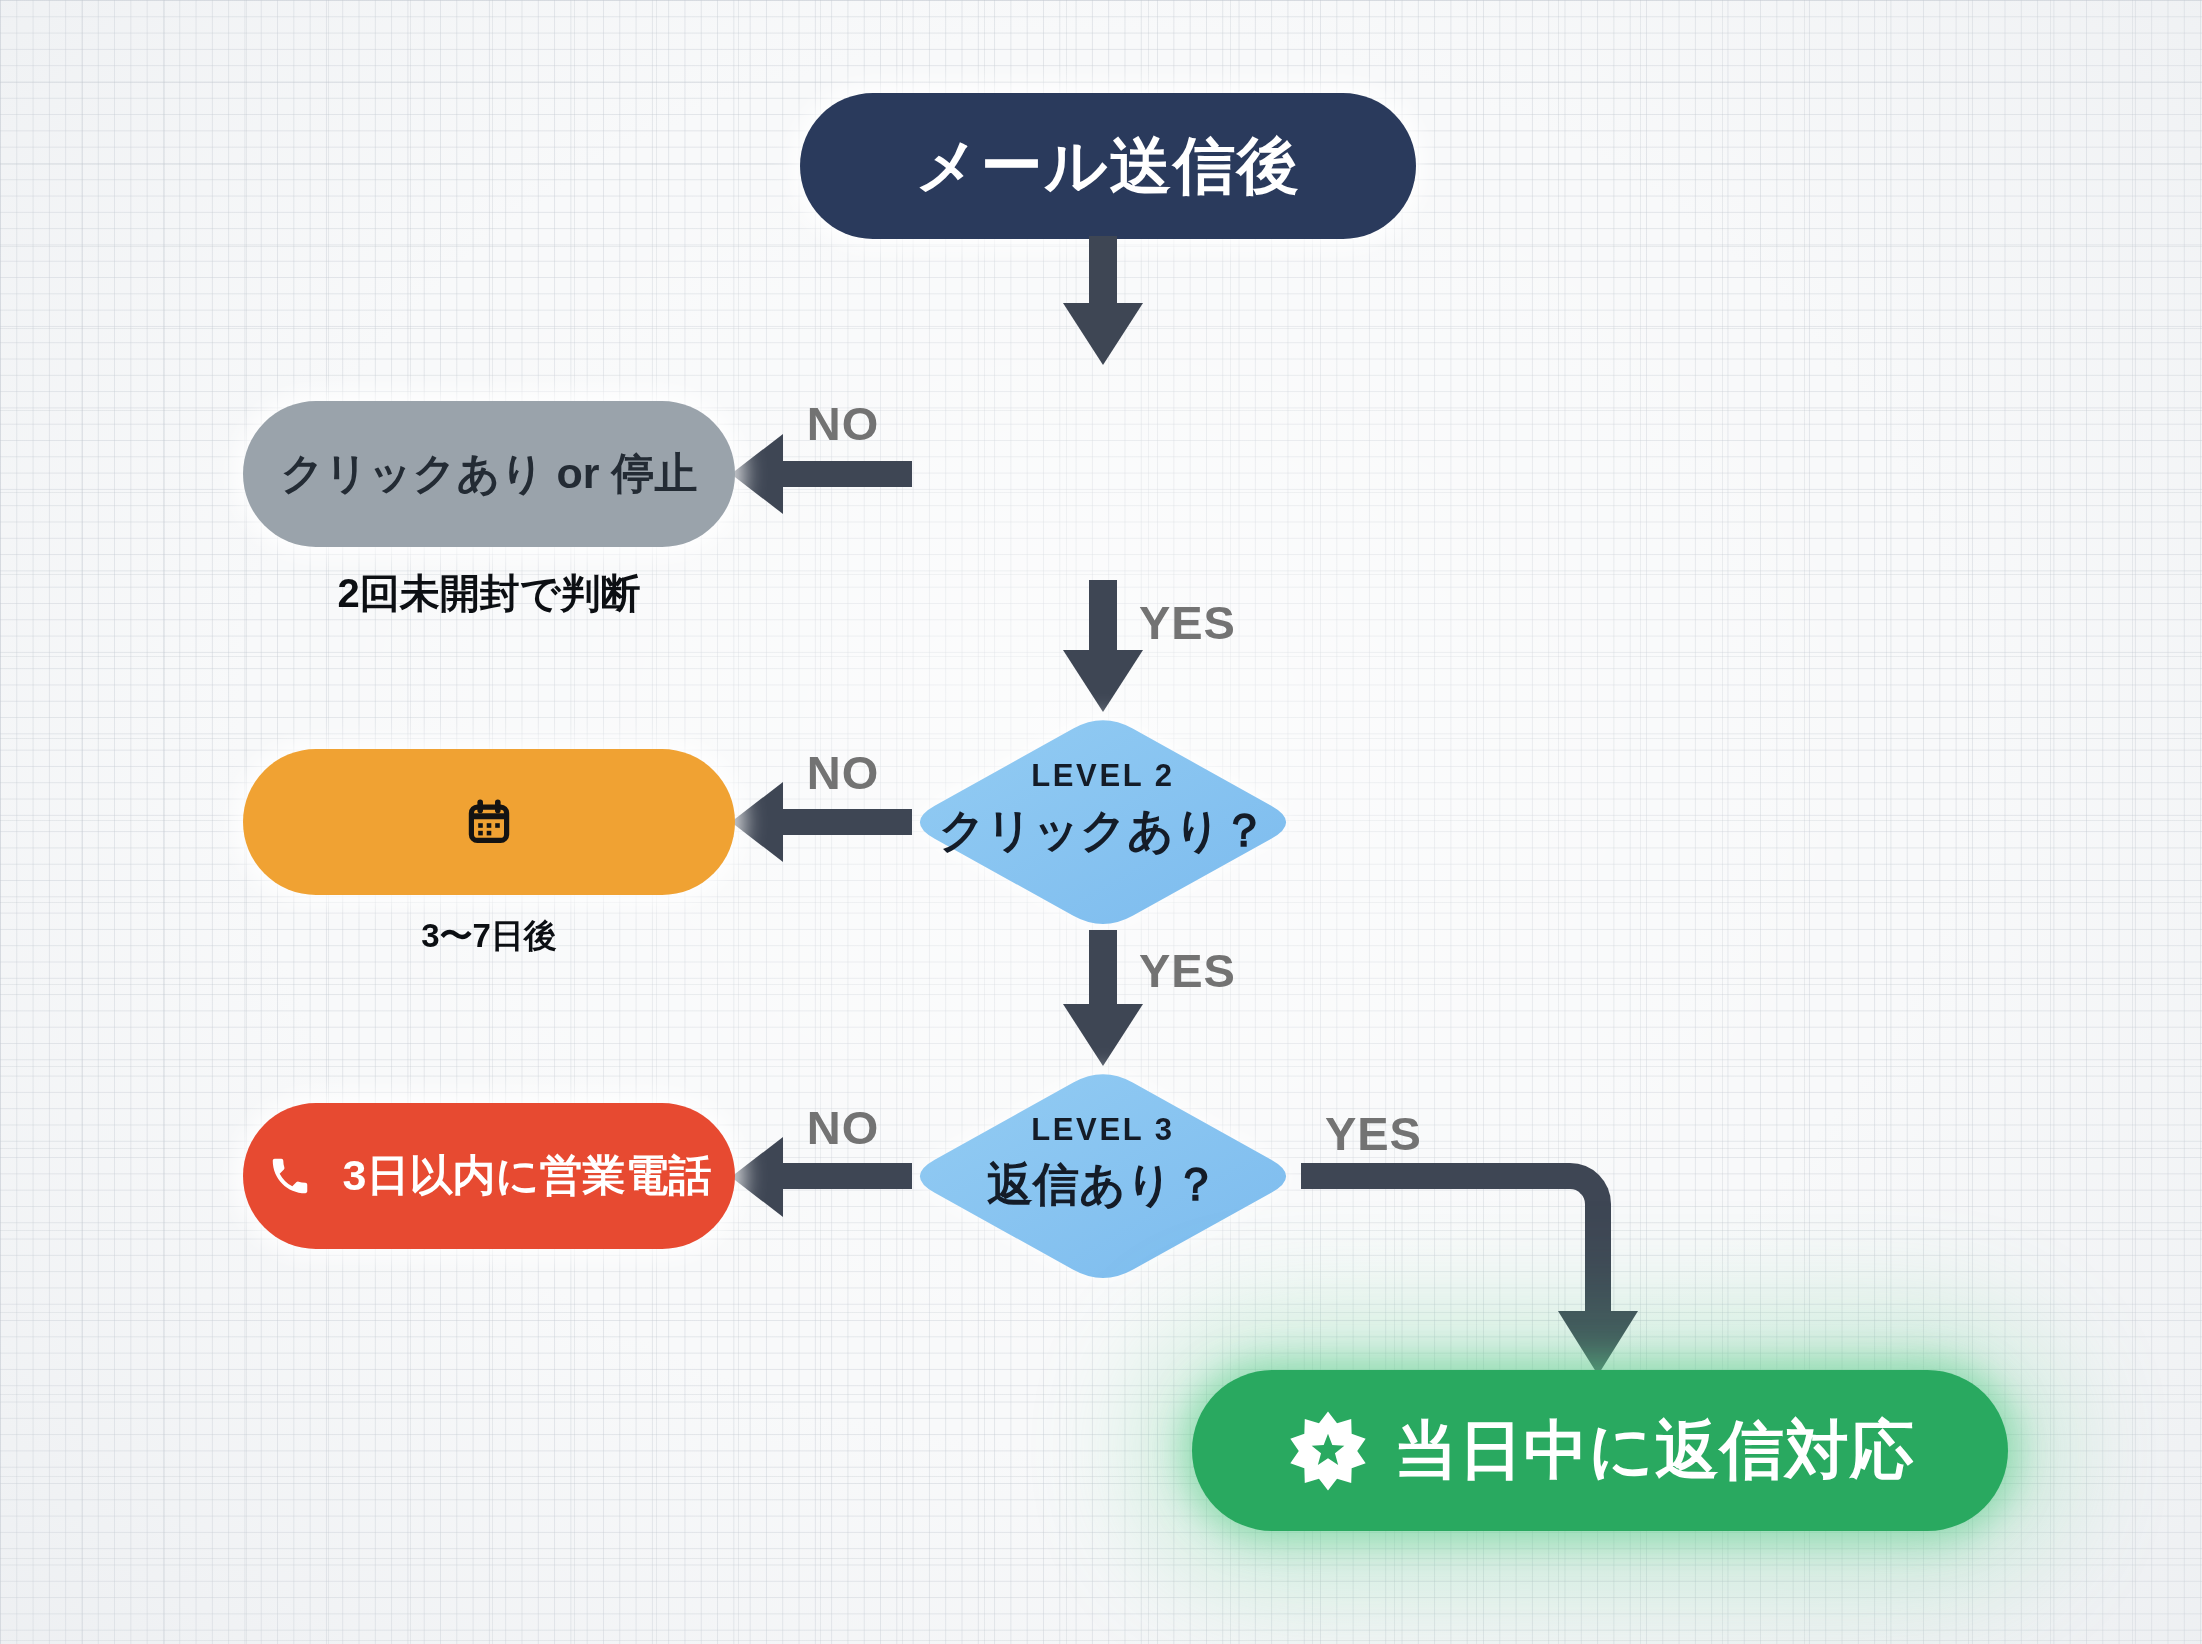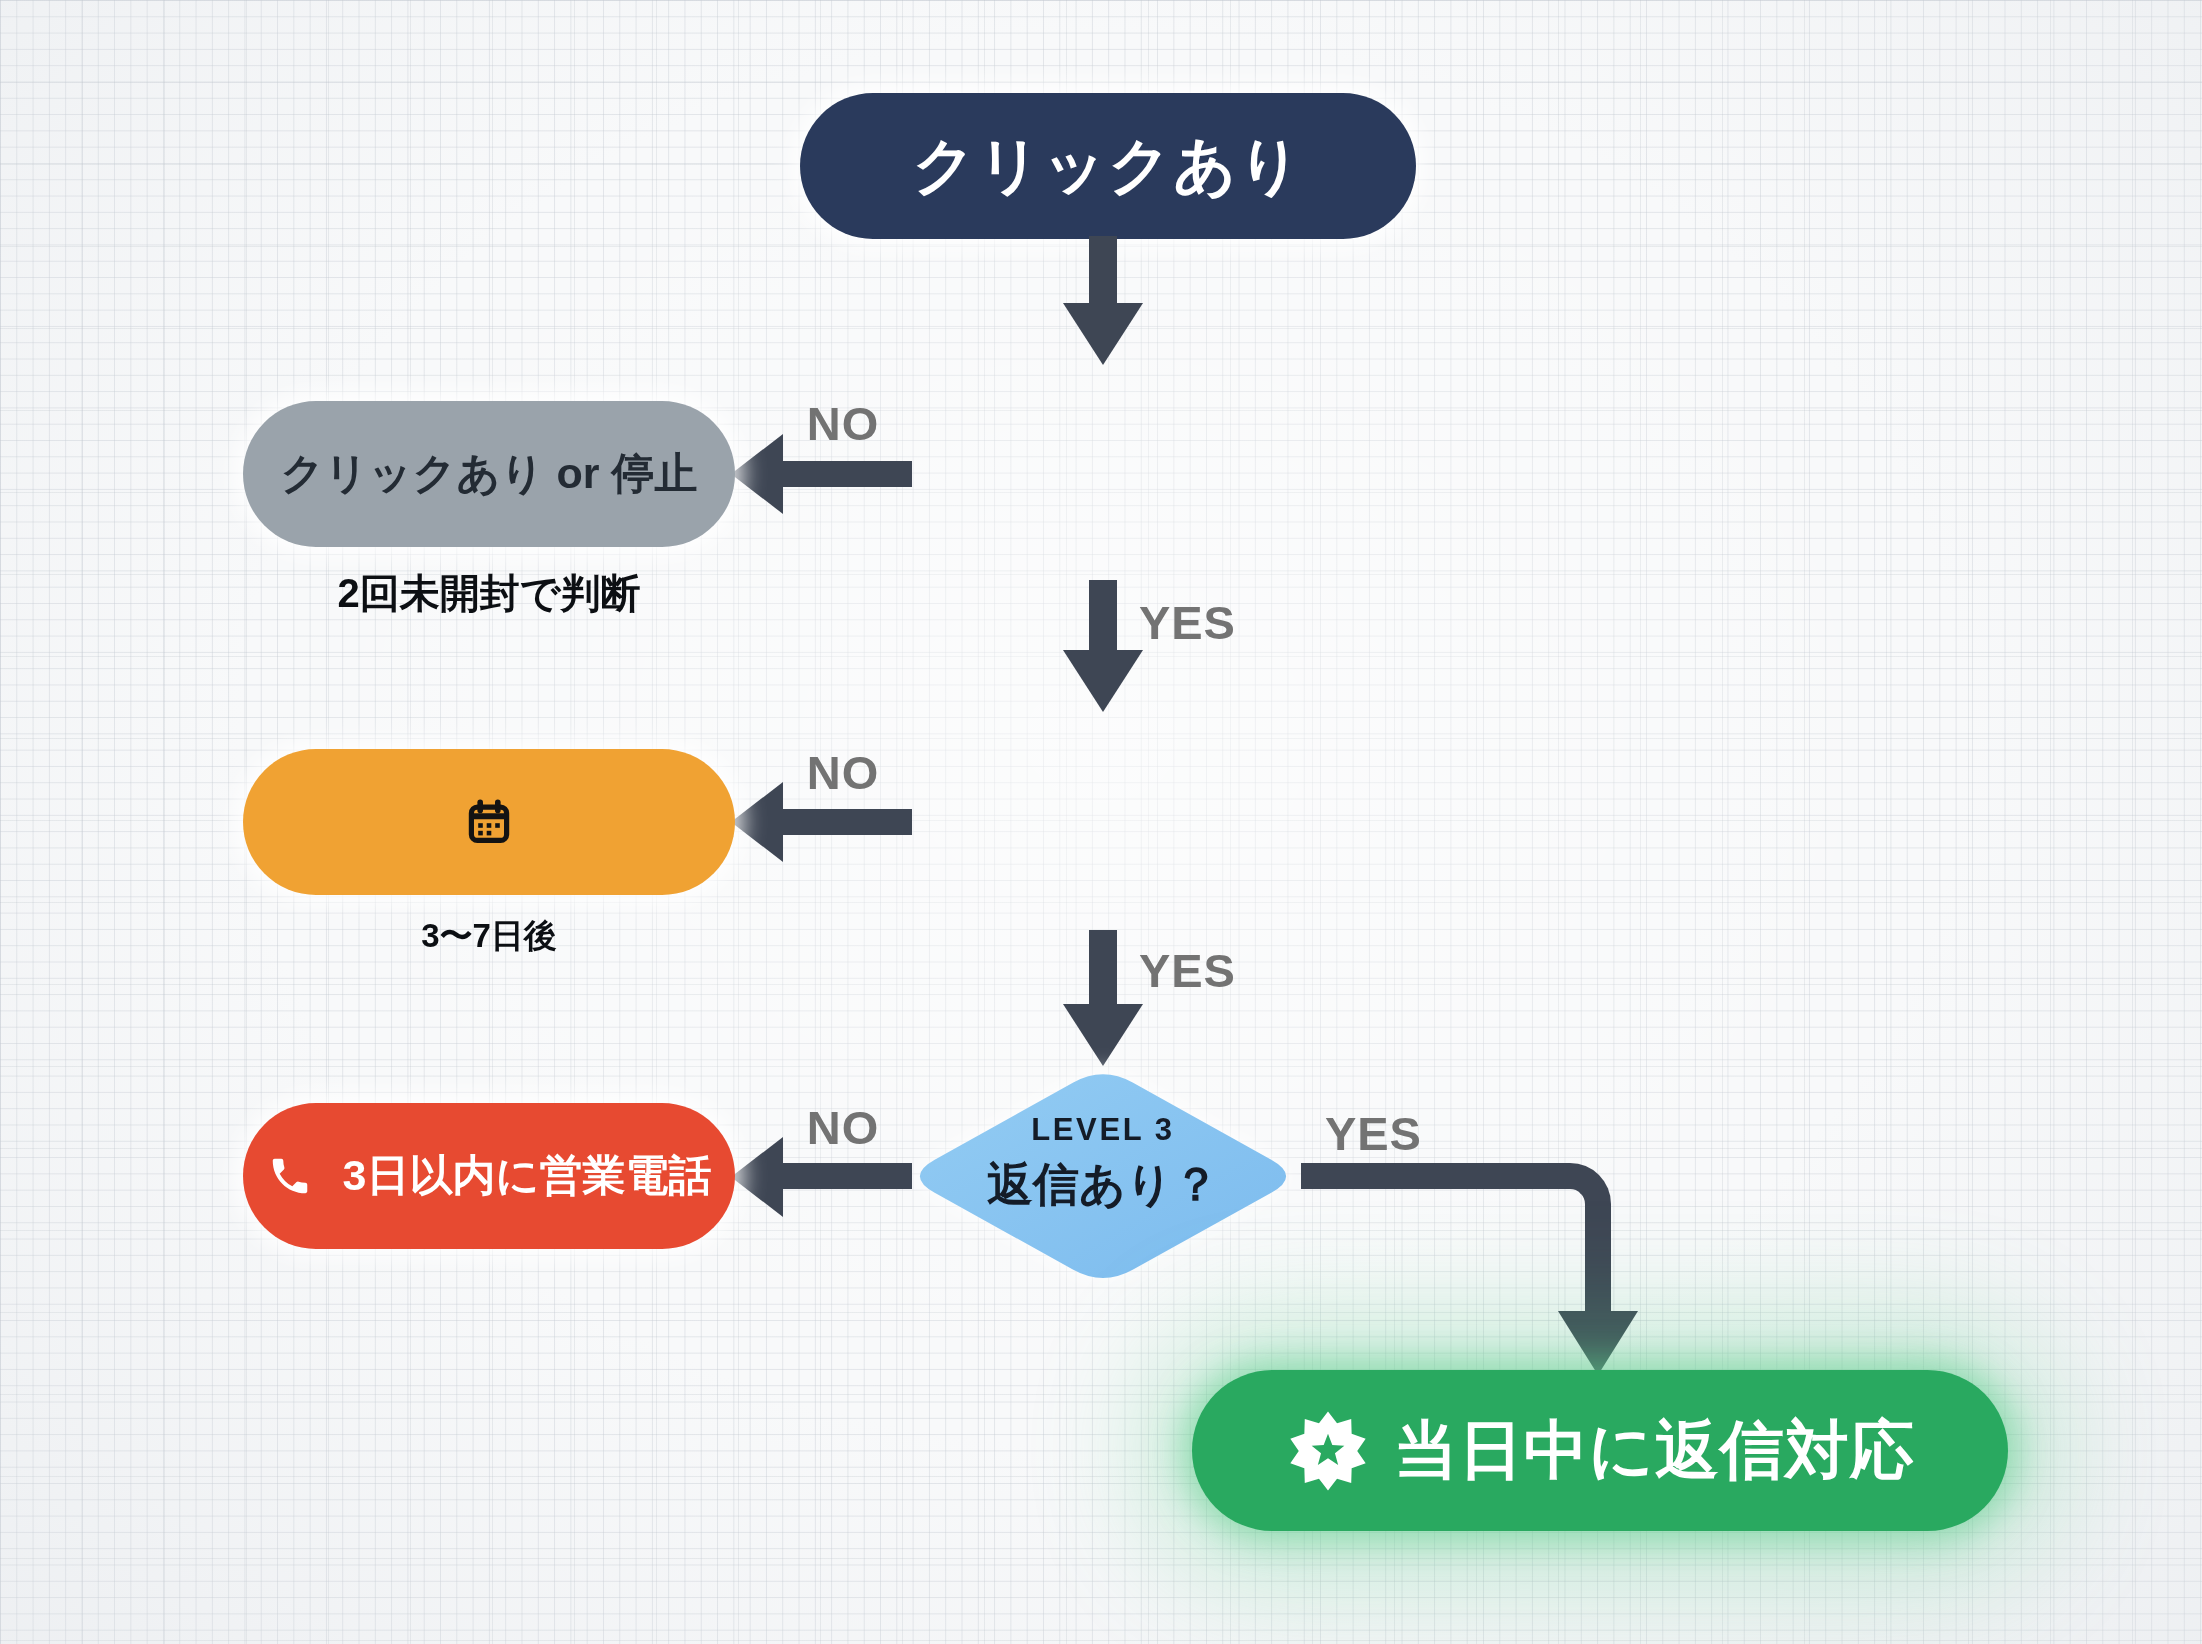--- a/index.html
+++ b/index.html
@@ -103,39 +103,48 @@
   <svg width="0" height="0" style="position:absolute">
     <defs>
       <linearGradient id="dgrad" x1="0" y1="0" x2="1" y2="1">
         <stop offset="0" stop-color="#93ccf3"></stop>
         <stop offset="1" stop-color="#7cbbee"></stop>
       </linearGradient>
     </defs>
   </svg>
 
   <div class="pill pill-start">
-    <span class="lbl">クリックあり</span>
+    <span class="lbl">メール送信後</span>
   </div>
 
   <div class="shaft shaft-v sv1"></div>
   <div class="head head-down hv1"></div>
 
 
   <div class="edge-label no1">NO</div>
   <div class="shaft shaft-h sl1"></div>
   <div class="head head-left hl1"></div>
   <div class="pill pill-gray">
     <span class="lbl">クリックあり or 停止</span>
   </div>
   <div class="note note1">2回未開封で判断</div>
 
   <div class="edge-label yes1">YES</div>
   <div class="shaft shaft-v sv2"></div>
   <div class="head head-down hv2"></div>
 
+  <div class="diamond d2">
+    <svg viewBox="0 0 460 256">
+      <path d="M195.5 19.2 Q230 0 264.5 19.2 L425.5 108.8 Q460 128 425.5 147.2 L264.5 236.8 Q230 256 195.5 236.8 L34.5 147.2 Q0 128 34.5 108.8 Z" fill="url(#dgrad)"></path>
+    </svg>
+    <div class="dtext">
+      <div class="lvl">LEVEL 2</div>
+      <div class="q">クリックあり？</div>
+    </div>
+  </div>
 
   <div class="edge-label no2">NO</div>
   <div class="shaft shaft-h sl2"></div>
   <div class="head head-left hl2"></div>
   <div class="pill pill-orange">
     <svg class="nicon" width="48" height="48" viewBox="0 0 24 24">
       <rect x="3.2" y="4.6" width="17.6" height="16.6" rx="3" fill="none" stroke="#131313" stroke-width="2.6"></rect>
       <path d="M3.2 7.6 h17.6 v3 H3.2 Z" fill="#131313"></path>
       <line x1="7.6" y1="2.1" x2="7.6" y2="6.2" stroke="#131313" stroke-width="2.8" stroke-linecap="round"></line>
       <line x1="16.4" y1="2.1" x2="16.4" y2="6.2" stroke="#131313" stroke-width="2.8" stroke-linecap="round"></line>

